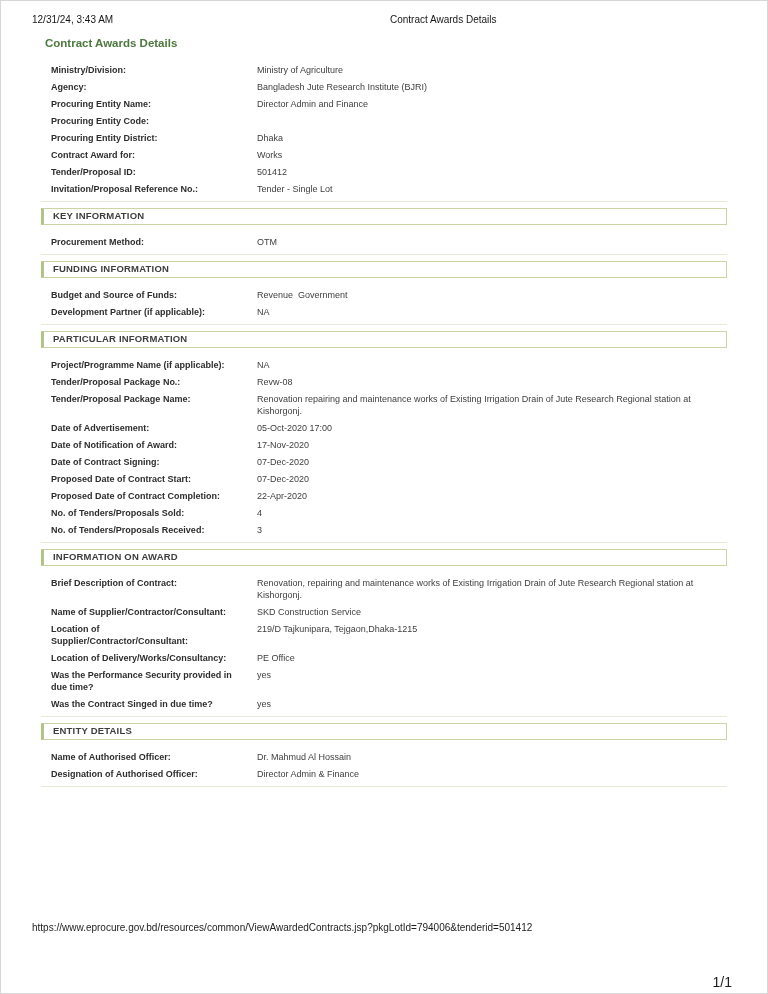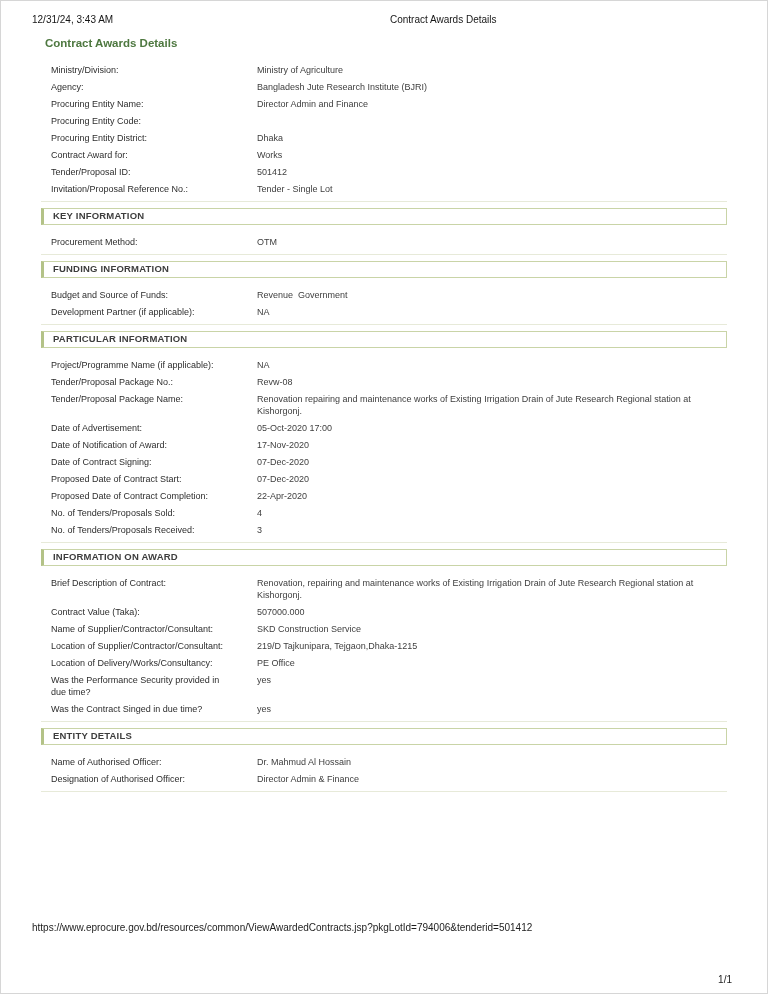--- a/index.html
+++ b/index.html
@@ -25,25 +25,25 @@
   .section-header{
     box-sizing:border-box;border:1px solid var(--section-border);
     border-left:3px solid var(--section-border-accent);
     font-size:9.5px;font-weight:bold;color:#3d3d3d;line-height:10px;
     padding:2px 8px 3px 9px;margin:4px 0 5px 0;letter-spacing:0.2px;
   }
   .section-rows{padding:3px 0 4px 0;border-bottom:1px solid var(--rule);margin-bottom:6px;}
   .row{display:flex;align-items:flex-start;padding:2.5px 0;font-size:9px;line-height:12px;}
   .row-label{
     box-sizing:border-box;flex:0 0 216px;padding-left:10px;padding-right:22px;
-    font-weight:normal;color:#2d2d2d;
+    font-weight:bold;color:#2d2d2d;
   }
   .row-value{flex:1 1 auto;color:#3e3e3e;white-space:pre-wrap;}
   .print-footer-url{position:absolute;top:921px;left:31px;font-size:10px;color:#1d1d1d;}
-  .print-footer-page{position:absolute;top:973px;right:35px;font-size:10px;color:#1d1d1d;margin-left:27px;}
+  .print-footer-page{position:absolute;top:973px;right:35px;font-size:14px;color:#1d1d1d;margin-left:27px;}
 </style>
 </head>
 <body>
 
 <div class="print-header-date">12/31/24, 3:43 AM</div>
 
 <div class="print-header-title">Contract Awards Details</div>
 
 <div class="content">
   <div class="page-title">Contract Awards Details</div>
@@ -175,24 +175,20 @@
   </div>
 
   <div class="section">
     <div class="section-header">INFORMATION ON AWARD</div>
     <div class="section-rows">
   <div class="row">
     <div class="row-label">Brief Description of Contract:</div>
     <div class="row-value">Renovation, repairing and maintenance works of Existing Irrigation Drain of Jute Research Regional station at Kishorgonj.</div>
   </div>
 
-  <div class="row">
-    <div class="row-label">Contract Value (Taka):</div>
-    <div class="row-value">507000.000</div>
-  </div>
 
   <div class="row">
     <div class="row-label">Name of Supplier/Contractor/Consultant:</div>
     <div class="row-value">SKD Construction Service</div>
   </div>
 
   <div class="row">
     <div class="row-label">Location of Supplier/Contractor/Consultant:</div>
     <div class="row-value">219/D Tajkunipara, Tejgaon,Dhaka-1215</div>
   </div>

